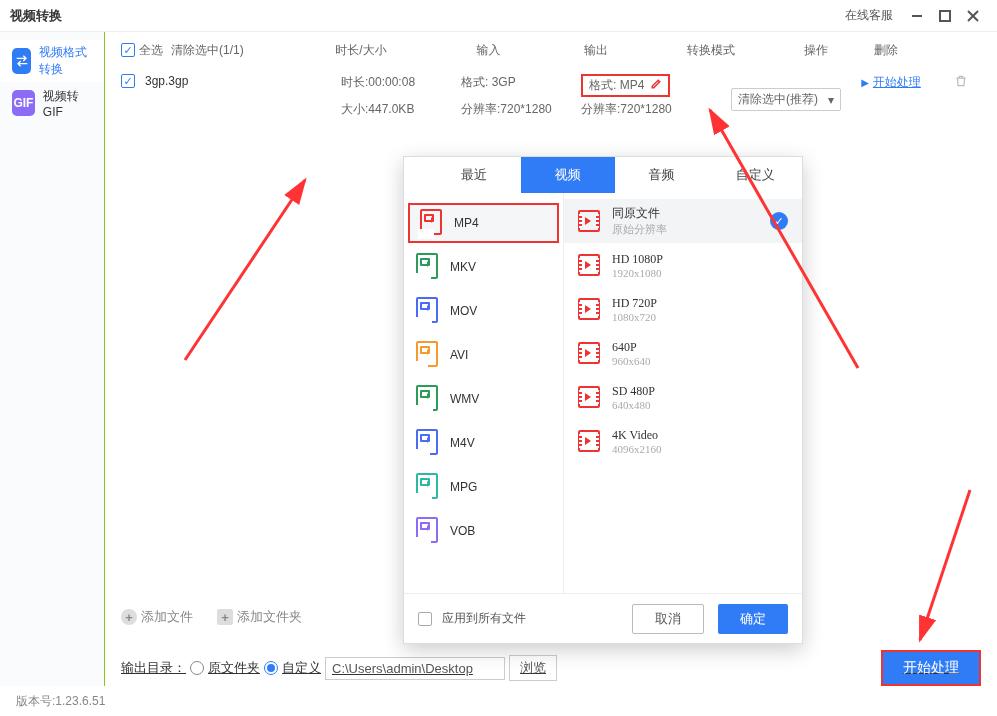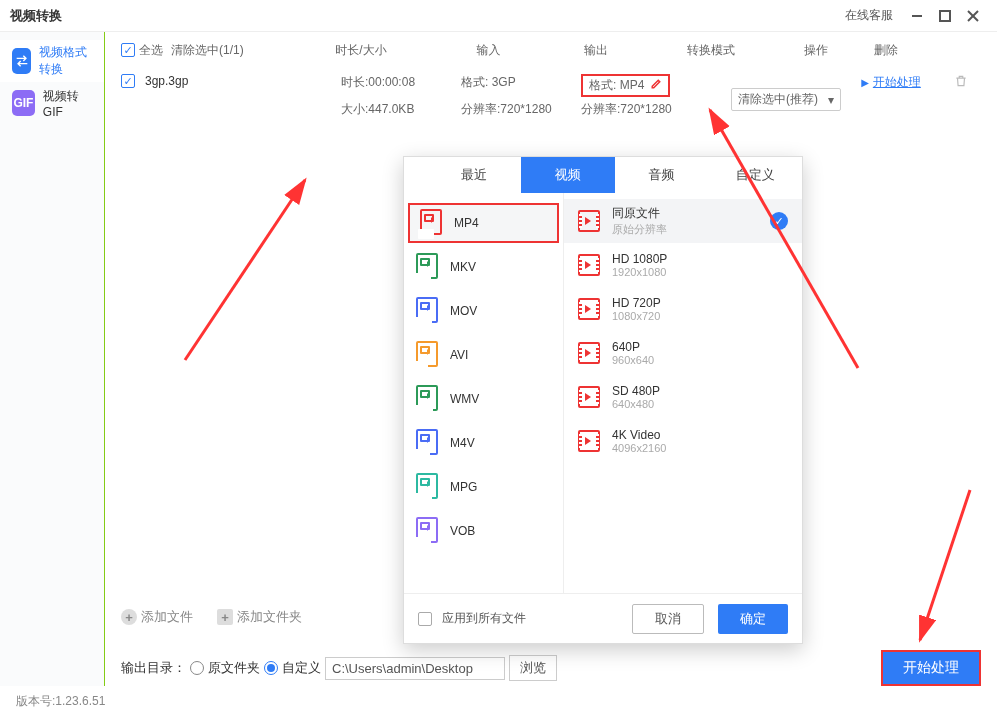--- a/index.html
+++ b/index.html
@@ -66,21 +66,21 @@
   .fmt-icon .cam::after{ content:""; position:absolute; right:-5px; top:1px; width:0; height:0; border:3px solid transparent; border-left-color:currentColor; }
   .fmt-mp4 { color:#e33; }
   .fmt-mkv { color:#2c9a58; }
   .fmt-mov { color:#4a6cf5; }
   .fmt-avi { color:#f59a2c; }
   .fmt-wmv { color:#2c9a58; }
   .fmt-m4v { color:#4a6cf5; }
   .fmt-mpg { color:#2cb9a1; }
   .fmt-vob { color:#8c6cf5; }
 
-  .res-list { flex:1; overflow:auto; padding:6px 0; }
+  .res-list { flex:1; overflow:auto; padding:6px 0;font-family:Liberation Serif, serif; }
   .res-item { display:flex; align-items:center; gap:12px; height:44px; padding:0 14px; cursor:pointer; }
   .res-item.sel { background:#f3f4f6; }
   .film { width:22px; height:22px; border:2px solid #e33; border-radius:2px; position:relative; display:flex; align-items:center; justify-content:center; }
   .film::before, .film::after { content:""; position:absolute; width:3px; top:2px; bottom:2px; background: repeating-linear-gradient(#fff 0 2px, #e33 2px 4px); }
   .film::before { left:-1px; } .film::after { right:-1px; }
   .film .play { width:0; height:0; border:4px solid transparent; border-left:6px solid #e33; margin-left:2px; }
   .res-text .t1 { color:#333; font-size:12px; }
   .res-text .t2 { color:#aaa; font-size:11px; }
   .res-check { margin-left:auto; width:18px; height:18px; border-radius:50%; background:#2f7cf6; color:#fff; display:flex; align-items:center; justify-content:center; font-size:11px; }
 
@@ -88,21 +88,21 @@
   .popup-footer .apply { display:flex; align-items:center; gap:6px; color:#555; flex:1; }
   .btn { height:30px; padding:0 22px; border-radius:2px; display:inline-flex; align-items:center; justify-content:center; cursor:pointer; font-size:13px; }
   .btn-outline { border:1px solid #bbb; color:#555; background:#fff; }
   .btn-primary { background:#2f7cf6; color:#fff; }
 
   
   .addbar { display:flex; gap:24px; padding: 14px 16px 0; color:#888; font-size:13px; align-items:center; }
   .addbar .add { display:flex; align-items:center; gap:4px; }
   .addbar .plus { width:16px; height:16px; border-radius:50%; background:#ddd; color:#888; display:flex; align-items:center; justify-content:center; font-weight:bold; font-size:13px; }
   .addbar .plus.sq { border-radius:2px; }
-  .outbar { display:flex; align-items:center; gap:4px; padding: 24px 16px 0; font-size:13px; }
+  .outbar { display:flex; align-items:center; gap:4px; padding: 24px 16px 0; font-size:13px;text-decoration:underline; }
   .radio { width:14px; height:14px; border:1px solid #888; border-radius:50%; display:inline-flex; align-items:center; justify-content:center; }
   .radio.checked { border-color:#2f7cf6; }
   .radio.checked::after { content:""; width:8px; height:8px; background:#2f7cf6; border-radius:50%; }
   .path { flex:0 0 180px; border:1px solid #ccc; padding:3px 6px; color:#555; }
   .browse { border:1px solid #ccc; padding:3px 10px; color:#555; }
   .start-big { width:100px; height:36px; background:#2f7cf6; color:#fff; display:flex; align-items:center; justify-content:center; font-size:14px; border:2px solid #e33; }
 
   .version { position:absolute; left:16px; bottom:6px; color:#888; font-size:12px; }
 
   

